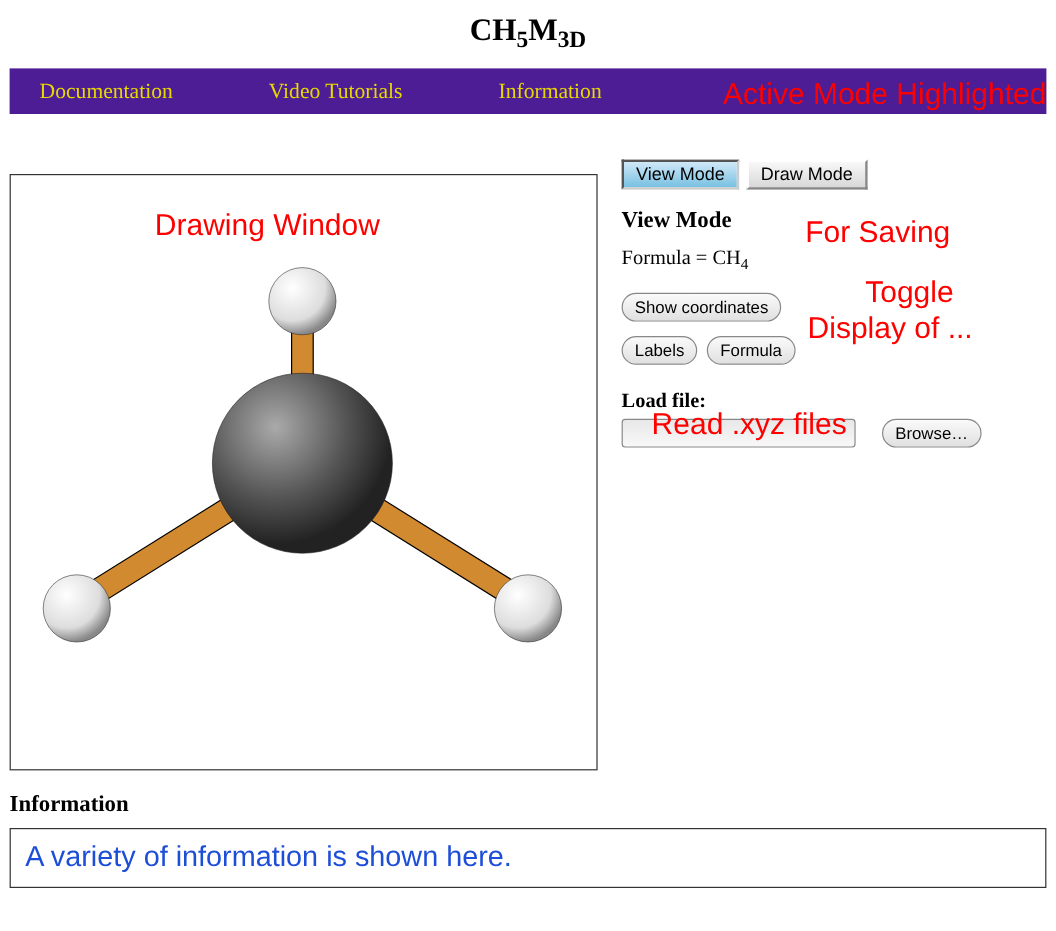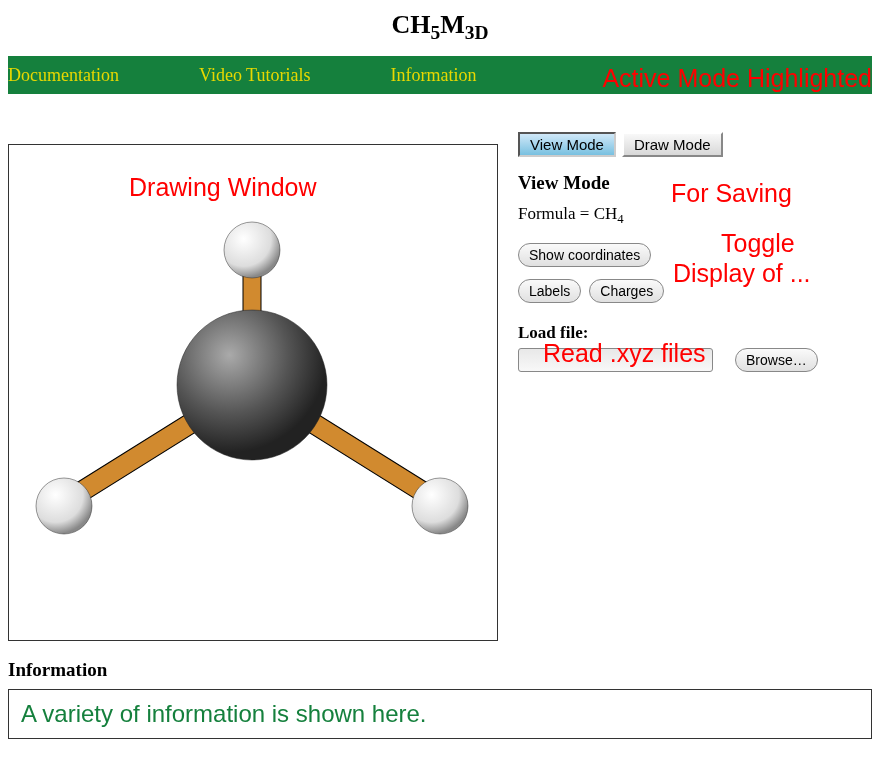--- a/index.html
+++ b/index.html
@@ -11,25 +11,26 @@
     .title {
       text-align: center;
       color: #000000;
       font-weight: bold;
       font-size: 26px;
       padding: 10px 0 12px;
       font-family: Georgia, serif;
     }
     .title sub { font-size: 0.75em; vertical-align: sub; }
     .navbar {
-      background: #15803d;
+      background: #4c1d95;
       height: 38px;
       margin: 0 8px;
       display: flex;
       align-items: center;
+      padding-left: 25px;
     }
     .navbar a {
       color: #e8d800;
       text-decoration: none;
       font-size: 18px;
       margin-right: 80px;
       font-family: Georgia, serif;
     }
     .main {
       display: flex;
@@ -116,21 +117,21 @@
       font-size: 19px;
       margin-bottom: 8px;
       font-family: Georgia, serif;
     }
     .info-box {
       border: 1px solid #333;
       padding: 10px 12px;
       min-height: 45px;
     }
     .info-text {
-      color: #15803d;
+      color: #1d4ed8;
       font-family: Arial, sans-serif;
       font-size: 24px;
     }
     .draw-ann {
       position: absolute;
       top: 28px;
       left: 120px;
       color: #ff0000;
       font-family: Arial, sans-serif;
       font-size: 25px;
@@ -211,21 +212,21 @@
     <div class="formula">
       <span>Formula = CH</span><sub>4</sub>
     </div>
 
     <div class="btn-row">
       <button class="std-btn">Show coordinates</button>
     </div>
 
     <div class="btn-row">
       <button class="std-btn">Labels</button>
-      <button class="std-btn">Charges</button>
+      <button class="std-btn">Formula</button>
     </div>
 
     <div class="load-label">Load file:</div>
     <div class="file-row">
       <div class="file-input-box"></div>
       <button class="std-btn">Browse…</button>
     </div>
 
     <div class="annotation ann-for-saving">For Saving</div>
     <div class="annotation ann-toggle">Toggle</div>

